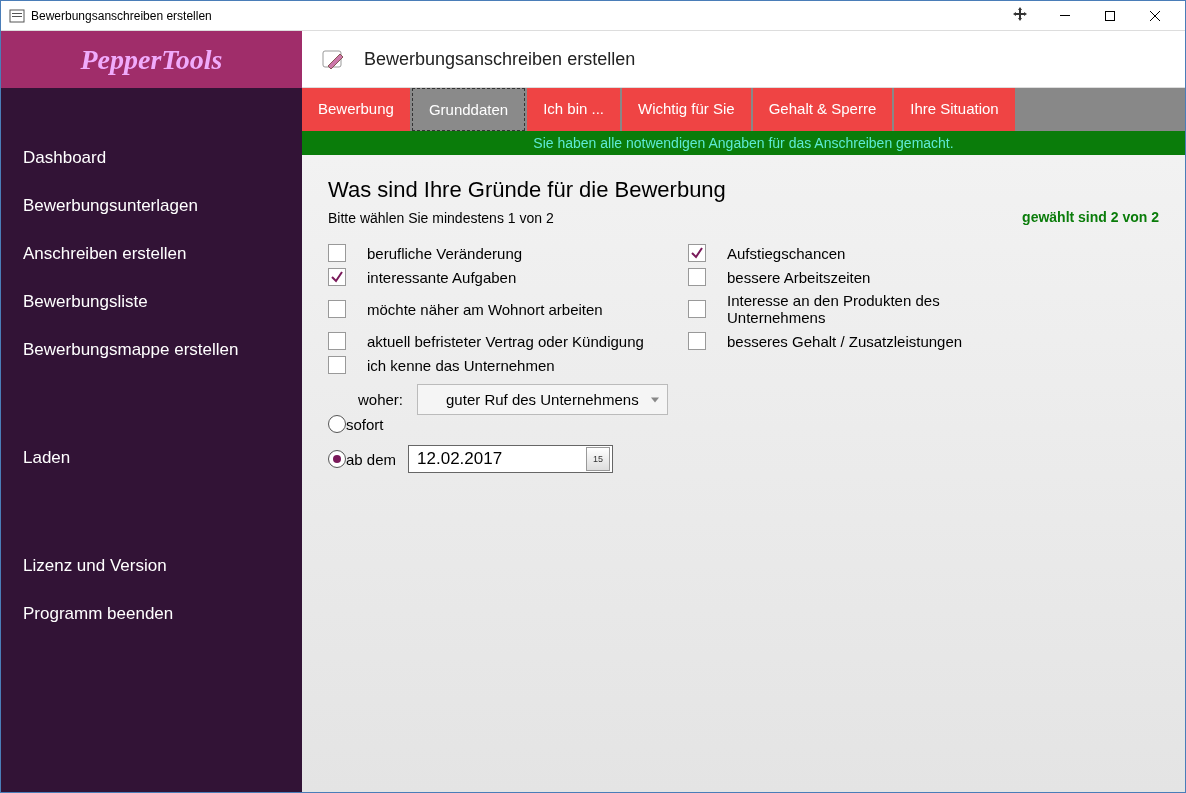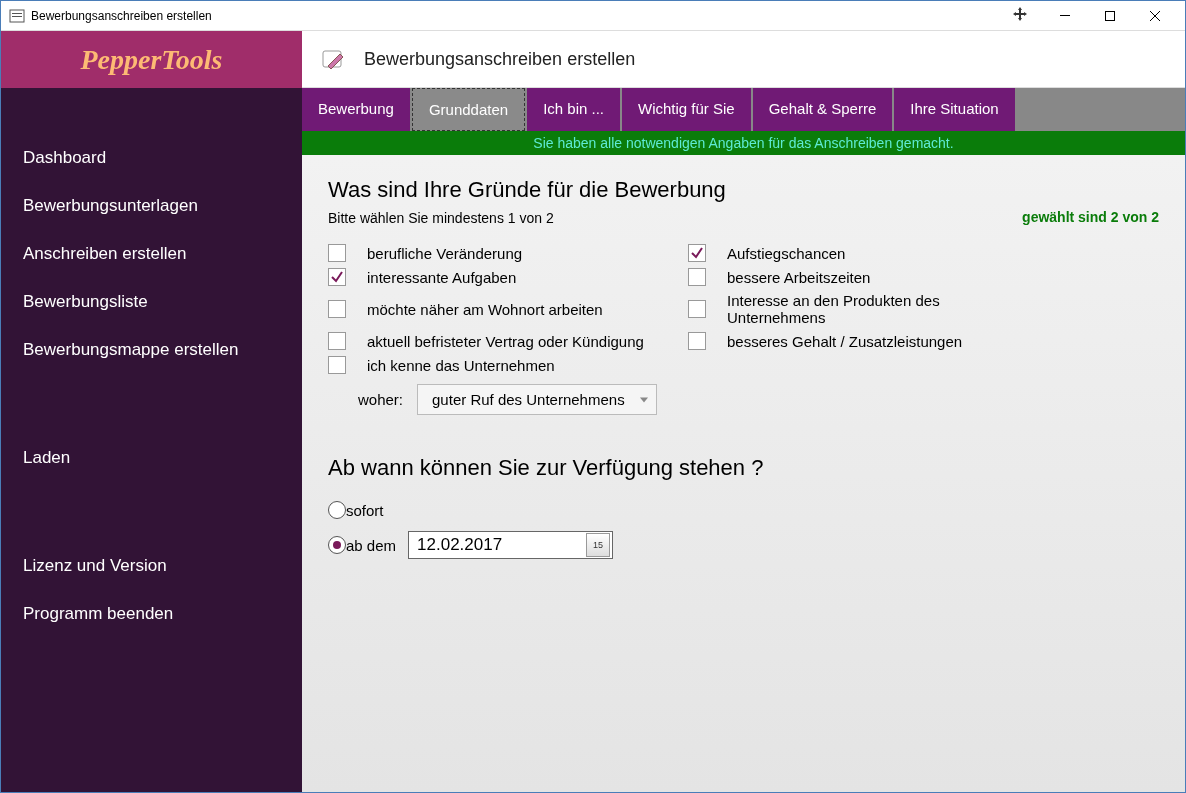--- a/index.html
+++ b/index.html
@@ -9,53 +9,53 @@
 .titlebar .title-text { font-size: 12px; color: #000; flex: 1; }
 .titlebar .win-controls { display: flex; gap: 0; }
 .titlebar .win-ctrl { width: 45px; height: 28px; display: flex; align-items: center; justify-content: center; cursor: pointer; }
 .titlebar .win-ctrl svg { width: 10px; height: 10px; }
 .titlebar .move-icon { width: 45px; text-align: center; }
 
 .app-body { display: flex; height: calc(100% - 30px); }
 
 .sidebar { width: 301px; background: #321336; display: flex; flex-direction: column; }
 .brand { height: 57px; background: #a02d6a; display: flex; align-items: center; justify-content: center; }
-.brand-text { font-family: "Brush Script MT", cursive; font-size: 28px; color: #fdba74; font-style: italic; font-weight: bold; }
+.brand-text { font-family: "Brush Script MT", cursive; font-size: 28px; color: #f0abfc; font-style: italic; font-weight: bold; }
 .nav { display: flex; flex-direction: column; padding-top: 46px; }
 .nav-item { color: #fff; font-size: 17px; padding: 14px 22px; cursor: pointer; }
 .nav-spacer { height: 60px; }
 
 .main { flex: 1; display: flex; flex-direction: column; background: #fff; }
 
 .page-header { height: 57px; display: flex; align-items: center; padding: 0 18px; gap: 16px; border-bottom: 1px solid #ddd; }
 .page-header .hdr-icon { width: 28px; height: 22px; }
 .page-header .hdr-title { font-size: 18px; color: #222; }
 
 .tabbar { display: flex; background: #888; gap: 2px; padding: 0; }
-.tab { background: #701a75; color: #fff; font-size: 15px; padding: 12px 16px; cursor: pointer; border: none; }
+.tab { background: #ef4444; color: #fff; font-size: 15px; padding: 12px 16px; cursor: pointer; border: none; }
 .tab.active { border: 1px dashed #333; background: #8a8a8a; }
 
 .status-strip { background: #0a7c0a; color: #5eead4; font-size: 14px; font-weight: normal; text-align: center; padding: 4px 4px; }
 
 .content { flex: 1; padding: 22px 26px; background: linear-gradient(#f2f2f2, #e4e4e4); overflow: auto; }
 
 .section-title { font-size: 22px; color: #000; margin-bottom: 6px; }
 .section-sub { font-size: 14px; color: #000; margin-bottom: 18px; display: inline-block; }
 .count-badge { float: right; color: #0a7c0a; font-weight: bold; font-size: 14px; }
 
 .reasons-grid { display: grid; grid-template-columns: 350px 350px; gap: 6px 10px; margin-bottom: 10px; }
 .chk-row { display: flex; align-items: center; gap: 21px; }
 .chk { width: 18px; height: 18px; border: 1px solid #999; background: #fff; display: inline-flex; align-items: center; justify-content: center; cursor: pointer; flex-shrink: 0; }
 .chk svg { width: 14px; height: 14px; display: none; }
 .chk.checked svg { display: block; }
 .chk-label { font-size: 15px; color: #000; }
 
 .woher-row { display: flex; align-items: center; gap: 14px; margin-left: 30px; margin-top: 8px; }
 .woher-label { font-size: 15px; }
-.select-box { border: 1px solid #bbb; background: #f5f5f5; padding: 6px 28px 6px 14px; font-size: 15px; position: relative; min-width: 240px; cursor: pointer; }
+.select-box { border: 1px solid #bbb; background: #f5f5f5; padding: 6px 28px 6px 28px; font-size: 15px; position: relative; min-width: 240px; cursor: pointer; }
 .select-box::after { content: ""; position: absolute; right: 8px; top: 50%; transform: translateY(-50%); border-left: 4px solid transparent; border-right: 4px solid transparent; border-top: 5px solid #888; }
 
 .avail-title { font-size: 22px; color: #000; margin-top: 40px; margin-bottom: 20px; }
 .radio-row { display: flex; align-items: center; margin-bottom: 12px; }
 .radio { width: 18px; height: 18px; border: 1px solid #555; border-radius: 50%; background: #fff; display: inline-flex; align-items: center; justify-content: center; cursor: pointer; flex-shrink: 0; }
 .radio.checked::after { content: ""; width: 8px; height: 8px; background: #7a1a5a; border-radius: 50%; }
 .radio-label { font-size: 15px; }
 .date-field { display: inline-flex; align-items: center; border: 1px solid #666; background: #fff; height: 28px; margin-left: 12px; }
 .date-input { border: none; padding: 2px 8px; font-size: 17px; width: 175px; outline: none; }
 .date-btn { width: 24px; height: 24px; border: 1px solid #999; margin: 0 2px; display: flex; align-items: center; justify-content: center; background: linear-gradient(#fff,#ddd); cursor: pointer; font-size: 9px; color: #333; }
@@ -196,21 +196,20 @@
             <span class="chk-label">ich kenne das Unternehmen</span>
           </div>
         <div></div>
       </div>
 
       <div class="woher-row">
         <span class="woher-label">woher:</span>
         <span class="select-box">guter Ruf des Unternehmens</span>
       </div>
 
-      <div class="avail-title">Ab wann können Sie zur Verfügung stehen ?</div>
 
       <div class="radio-row">
         <span class="radio"></span>
         <span class="radio-label">sofort</span>
       </div>
       <div class="radio-row">
         <span class="radio checked"></span>
         <span class="radio-label">ab dem</span>
         <span class="date-field">
           <input class="date-input" value="12.02.2017" style="">

